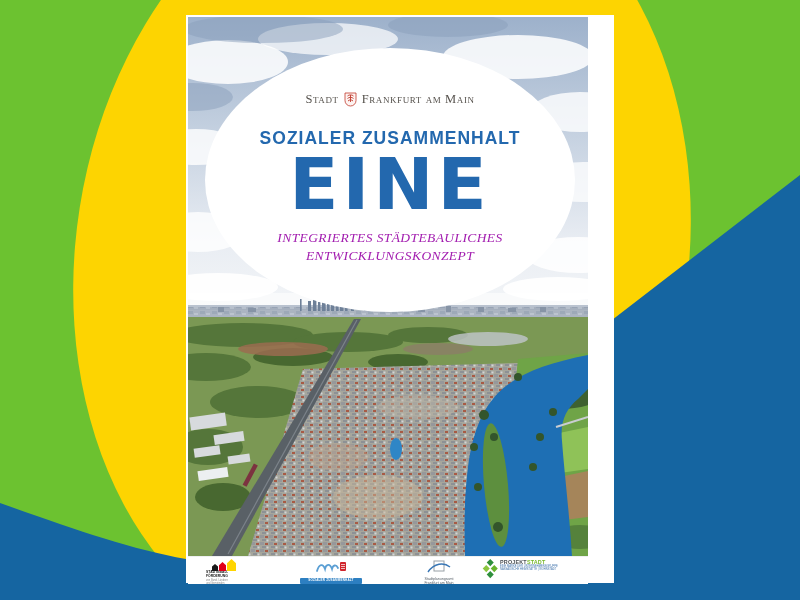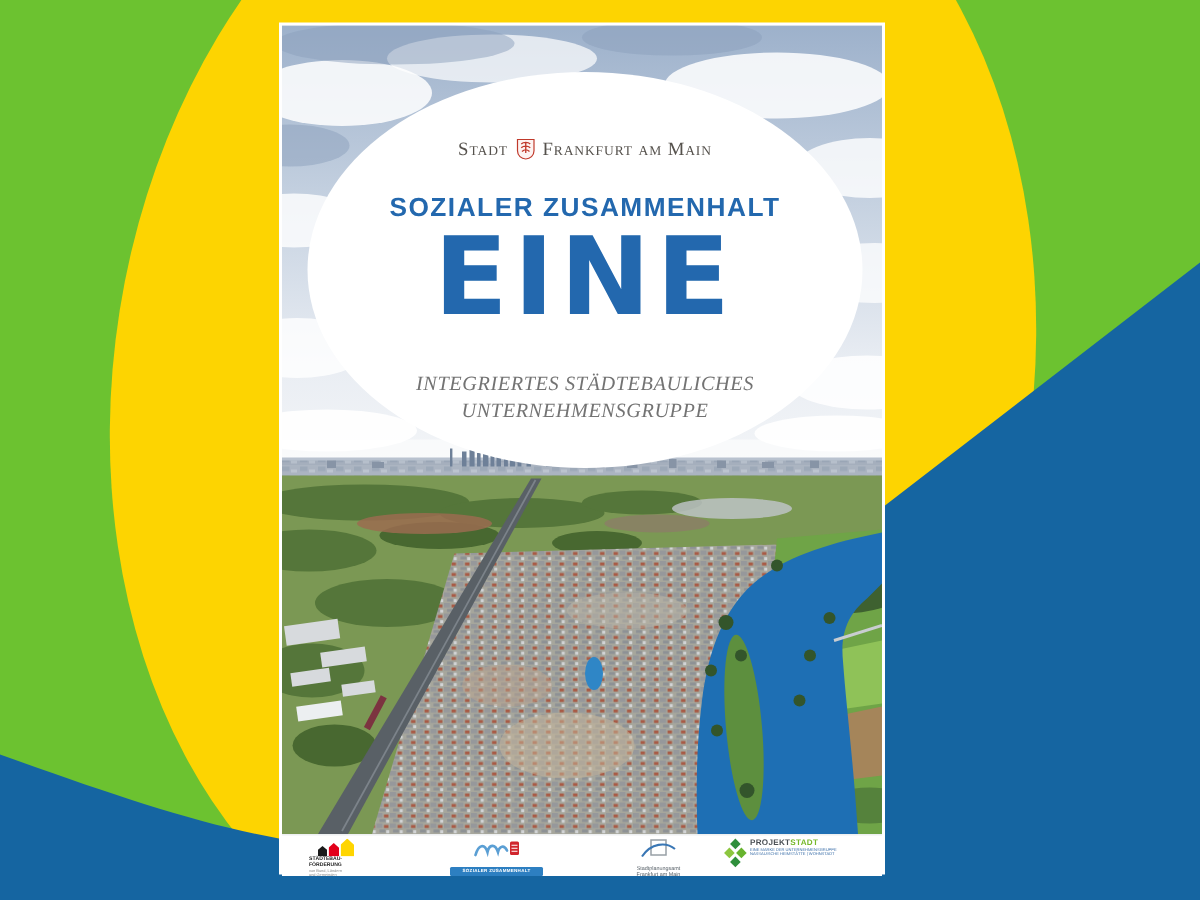--- a/index.html
+++ b/index.html
@@ -1,29 +1,29 @@
 <!DOCTYPE html>
 <html><head>
 <meta charset="utf-8">
 <style>
   html,body{margin:0;padding:0;background:#222;}
   .stage{position:relative;width:800px;height:600px;overflow:hidden;background:#6CC230;font-family:"Liberation Sans",sans-serif;}
   
   .bg-yellow{position:absolute;left:76px;top:-150px;width:612px;height:810px;border-radius:50%;background:#FDD401;transform:rotate(9deg);}
   .bg-blue{position:absolute;left:0;top:0;width:800px;height:600px;}
   
-  .poster{position:absolute;left:186px;top:15px;width:404px;height:568px;background:#ffffff;}
+  .poster{position:absolute;left:186px;top:15px;width:404px;height:568px;background:#ffffff;padding-left:24px;}
   .photo{position:absolute;left:2px;top:2px;width:400px;height:539px;overflow:hidden;background:#c6d2e1;}
   .photo-svg{position:absolute;left:0;top:0;width:100%;height:100%;}
   
   .blob{position:absolute;left:17px;top:31px;width:370px;height:264px;background:#ffffff;border-radius:50%;text-align:center;}
   .city-logo{margin-top:44px;display:flex;align-items:center;justify-content:center;gap:5px;color:#56524d;font-family:"Liberation Serif",serif;font-variant:small-caps;font-size:12.5px;letter-spacing:0.6px;}
   .program{margin-top:21px;font-size:17.5px;font-weight:bold;color:#2368AE;letter-spacing:1px;}
   .nied{margin-top:0px;font-family:"DejaVu Sans",sans-serif;font-size:72px;line-height:70px;font-weight:bold;color:#2368AE;letter-spacing:4px;}
-  .subtitle{margin-top:28px;font-family:"Liberation Serif",serif;font-style:italic;font-size:13.5px;line-height:18px;color:#737373;letter-spacing:0.4px;}
+  .subtitle{margin-top:10px;font-family:"Liberation Serif",serif;font-style:italic;font-size:13.5px;line-height:18px;color:#a21caf;letter-spacing:0.4px;}
   
   .logo-strip{position:absolute;left:2px;top:541px;width:400px;height:27px;background:#ffffff;border-top:1px solid #eef0f1;}
   .flogo{position:absolute;top:2px;}
   
   .l1{left:18px;width:44px;text-align:left;}
   .houses{height:12px;display:flex;align-items:flex-end;gap:1px;margin-left:6px;}
   .house{display:inline-block;clip-path:polygon(0 35%,50% 0,100% 35%,100% 100%,0 100%);}
   .hb{width:6px;height:7px;background:#1a1a1a;}
   .hr{width:7px;height:9px;background:#e2001a;}
   .hy{width:9px;height:12px;background:#ffd500;}
@@ -208,21 +208,21 @@
           <svg width="13" height="15" viewBox="0 0 13 15">
             <path d="M1,1 h11 v7.5 c0,3.2 -2.5,5.5 -5.5,5.5 c-3,0 -5.5,-2.3 -5.5,-5.5 Z" fill="#fdf3f1" stroke="#c0392b" stroke-width="0.8"></path>
             <path d="M3.5,4 C5,2.5 8,2.5 9.5,4 M3.5,6.5 C5,5 8,5 9.5,6.5 M4,9 C5.5,7.5 7.5,7.5 9,9 M6.5,3 L6.5,10" stroke="#c0392b" stroke-width="0.9" fill="none"></path>
           </svg>
           <span>Frankfurt am Main</span>
         </div>
         <div class="program">SOZIALER ZUSAMMENHALT</div>
         <div class="nied">EINE</div>
         <div class="subtitle">
           <div>INTEGRIERTES STÄDTEBAULICHES</div>
-          <div>UNTERNEHMENSGRUPPE</div>
+          <div>ENTWICKLUNGSKONZEPT</div>
         </div>
       </div>
     </div>
 
     <div class="logo-strip">
 
       <div class="flogo l1">
         <div class="houses">
           <span class="house hb"></span>
           <span class="house hr"></span>

